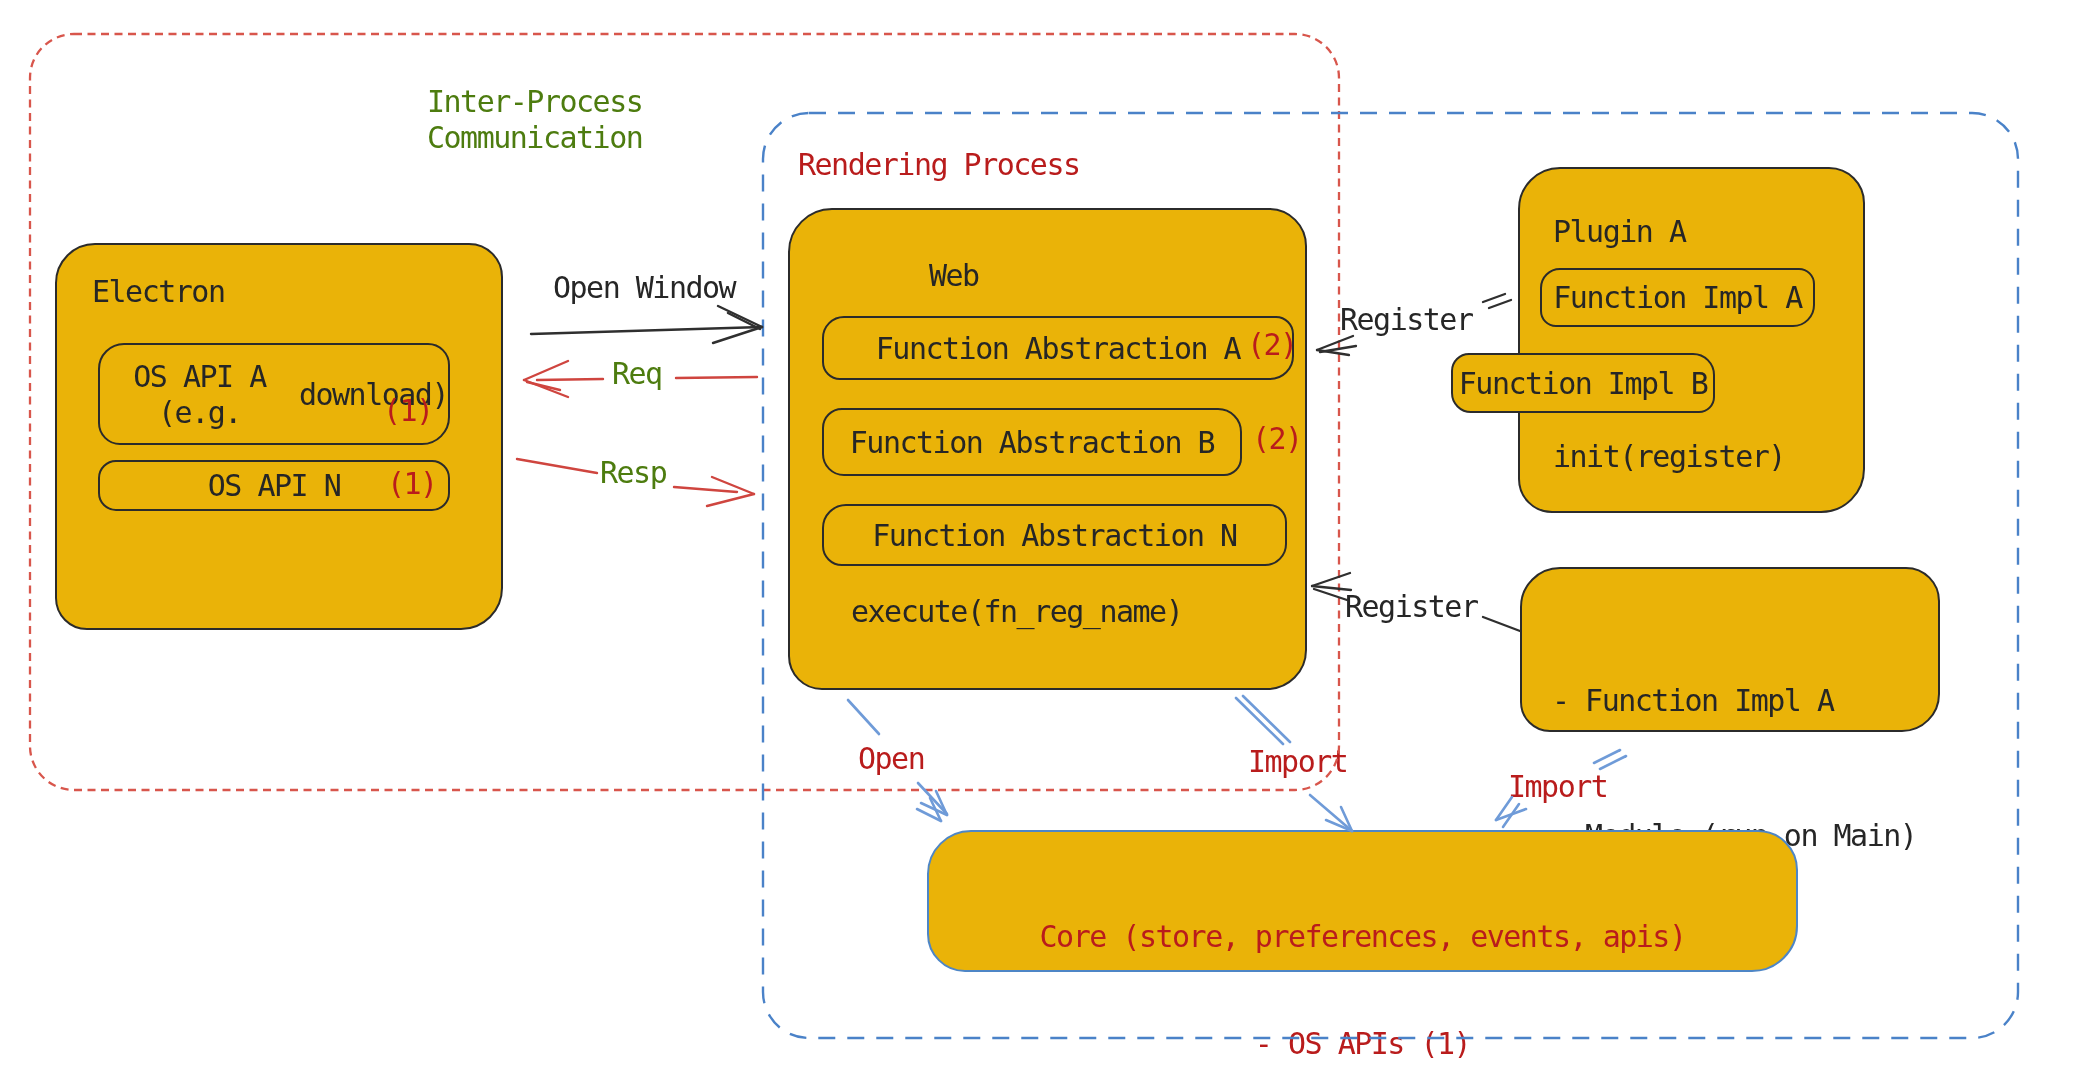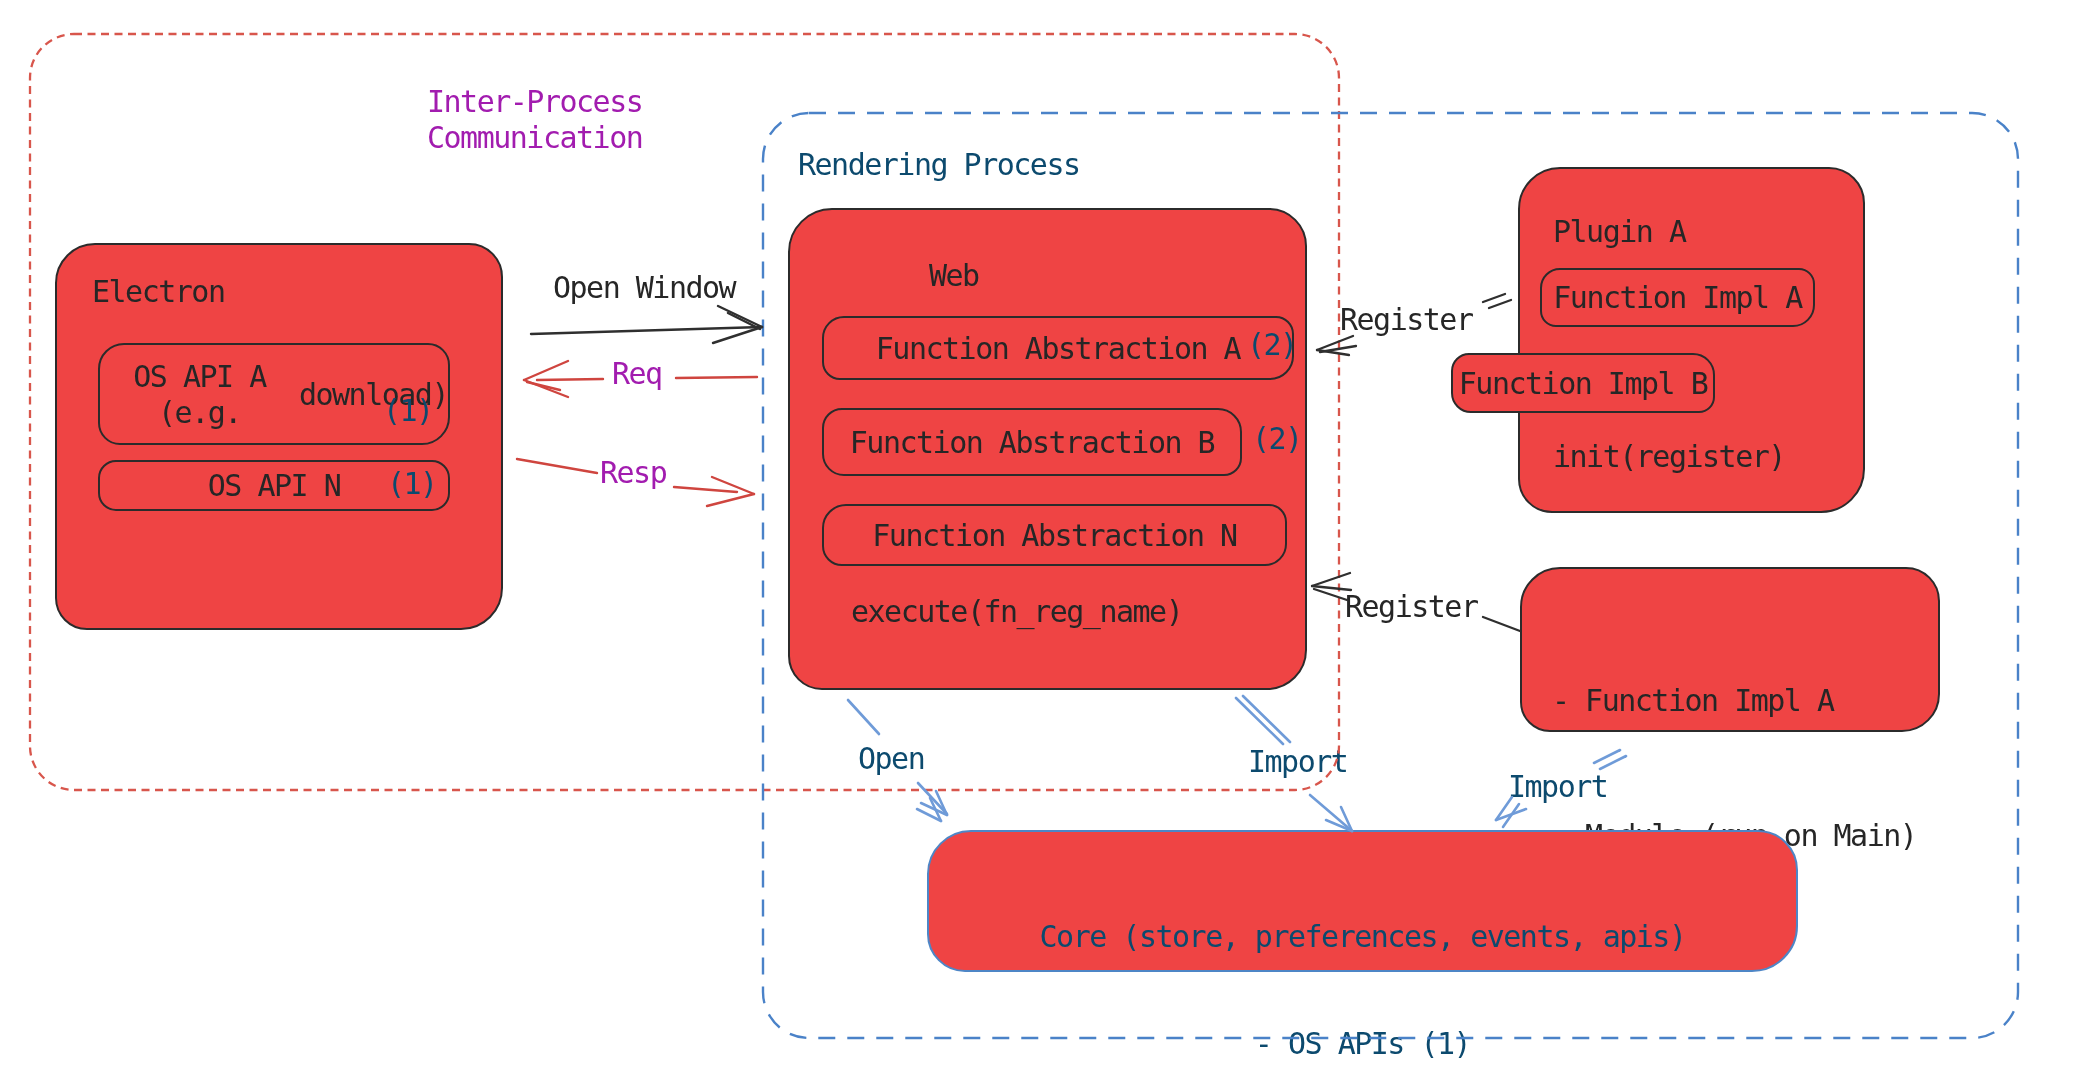--- a/index.html
+++ b/index.html
@@ -2,23 +2,23 @@
 <html><head>
 <meta charset="utf-8">
 <style>
   html,body{margin:0;padding:0;background:#ffffff;}
   #canvas{
     position:relative;width:2074px;height:1066px;background:#ffffff;overflow:hidden;
     font-family:"DejaVu Sans Mono", monospace;
     color:#262626;
   }
   .txt{position:absolute;font-size:30px;letter-spacing:-1.5px;line-height:36px;white-space:pre;}
-  .red{color:#a21caf;}
-  .blue{color:#0c4a6e;}
-  .box{position:absolute;border:2.4px solid #2b2b2b;background:#ef4444;box-sizing:border-box;}
+  .red{color:#4d7c0f;}
+  .blue{color:#b91c1c;}
+  .box{position:absolute;border:2.4px solid #2b2b2b;background:#eab308;box-sizing:border-box;}
   .cbox{display:flex;align-items:center;justify-content:center;text-align:center;
         font-size:30px;letter-spacing:-1.5px;}
   #electron-box{left:55px;top:243px;width:448px;height:387px;border-radius:40px 34px 42px 32px;}
   #os-api-a{left:98px;top:343px;width:352px;height:102px;border-radius:26px 22px 28px 22px;
             line-height:36px;padding-top:2px;}
   #os-api-n{left:98px;top:460px;width:352px;height:51px;border-radius:18px;}
   #web-box{left:788px;top:208px;width:519px;height:482px;border-radius:44px 38px 40px 34px;}
   #fa-a{left:822px;top:316px;width:472px;height:64px;border-radius:22px 18px 24px 18px;}
   #fa-b{left:822px;top:408px;width:420px;height:68px;border-radius:20px 24px 18px 22px;}
   #fa-n{left:822px;top:504px;width:465px;height:62px;border-radius:24px 18px 22px 20px;}

